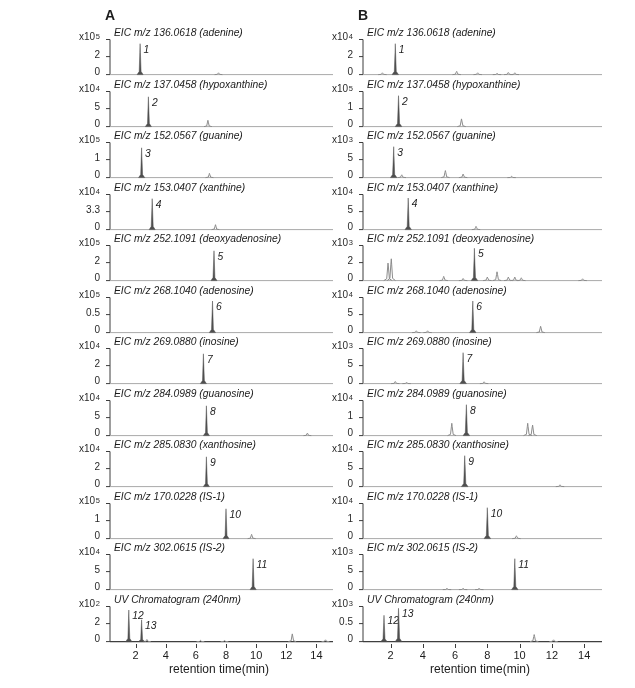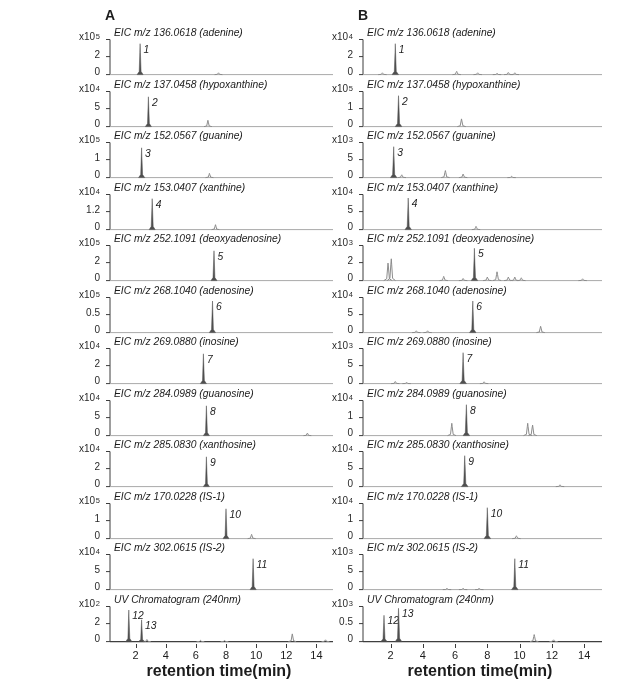--- a/index.html
+++ b/index.html
@@ -35,21 +35,21 @@
   .xaxis{position:relative;height:40px;}
   .col-a .xaxis{margin-left:48px;width:228px;}
   .col-b .xaxis{margin-left:38px;width:244px;}
   .xtick{position:absolute;top:0;width:1px;height:4px;background:#3d3d3d;}
   .xlab{
     position:absolute;top:5px;width:22px;margin-left:-11px;
     text-align:center;font-size:11px;
   }
   .xtitle{
     position:absolute;top:18px;left:0;right:0;text-align:center;
-    font-size:16px;letter-spacing:0px;font-weight:bold;
+    font-size:12px;letter-spacing:0px;
   }
 </style>
 </head>
 <body>
 
 <div class="figure">
   <section class="col col-a">
       <div class="colhead">A</div>
       <div class="panel">
         <div class="gutter">
@@ -92,21 +92,21 @@
           <line x1="5" x2="228" y1="48.6" y2="48.6" stroke="#a9a9a9" stroke-width="1"></line>
           <polyline points="100.5,48.6 103.2,48.2 104.1,45.6 104.4,44.4 104.8,45.6 105.7,48.2 108.4,48.6" fill="none" stroke="#8c8c8c" stroke-width="1"></polyline>
           <polygon points="33.6,48.6 35.7,45.6 36.3,27.1 36.6,18.8 36.9,27.1 37.6,45.6 39.7,48.6" fill="#4f4f4f" stroke="#4f4f4f" stroke-width="0.5"></polygon>
           <text class="sv-num" x="40.1" y="27.8">3</text>
           <text class="sv-title" x="9" y="10">EIC m/z 152.0567 (guanine)</text>
         </svg>
       </div>
       <div class="panel">
         <div class="gutter">
           <span class="g-scale"><span>x10</span><sup>4</sup></span>
-          <span class="g-val">1.2</span>
+          <span class="g-val">3.3</span>
           <span class="g-zero">0</span>
         </div>
         <svg width="228" height="51.5">
           <path d="M5,13.5 V48.6 M1,13.5 H5 M1,30.6 H5 M1,48.6 H5" stroke="#3d3d3d" fill="none" stroke-width="1"></path>
           <line x1="5" x2="228" y1="48.6" y2="48.6" stroke="#a9a9a9" stroke-width="1"></line>
           <polyline points="106.6,48.6 109.2,48.1 110.1,45.1 110.5,43.7 110.9,45.1 111.7,48.1 114.4,48.6" fill="none" stroke="#8c8c8c" stroke-width="1"></polyline>
           <polygon points="44.2,48.6 46.2,45.5 46.9,26.4 47.2,17.7 47.5,26.4 48.2,45.5 50.2,48.6" fill="#4f4f4f" stroke="#4f4f4f" stroke-width="0.5"></polygon>
           <text class="sv-num" x="50.7" y="26.7">4</text>
           <text class="sv-title" x="9" y="10">EIC m/z 153.0407 (xanthine)</text>
         </svg>

